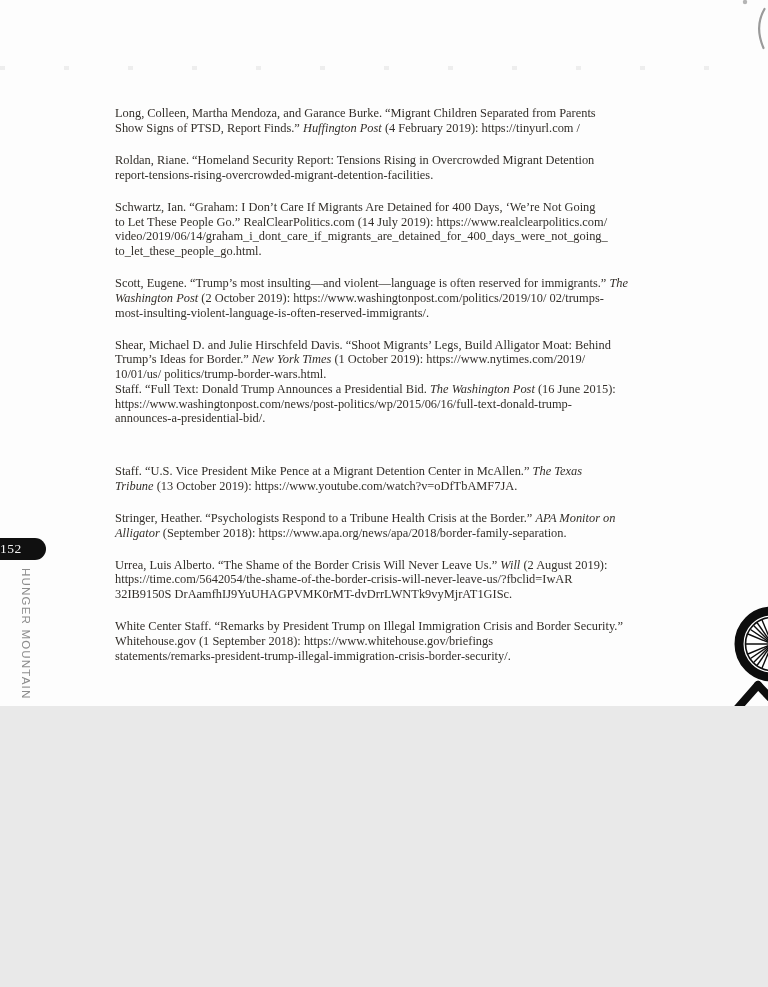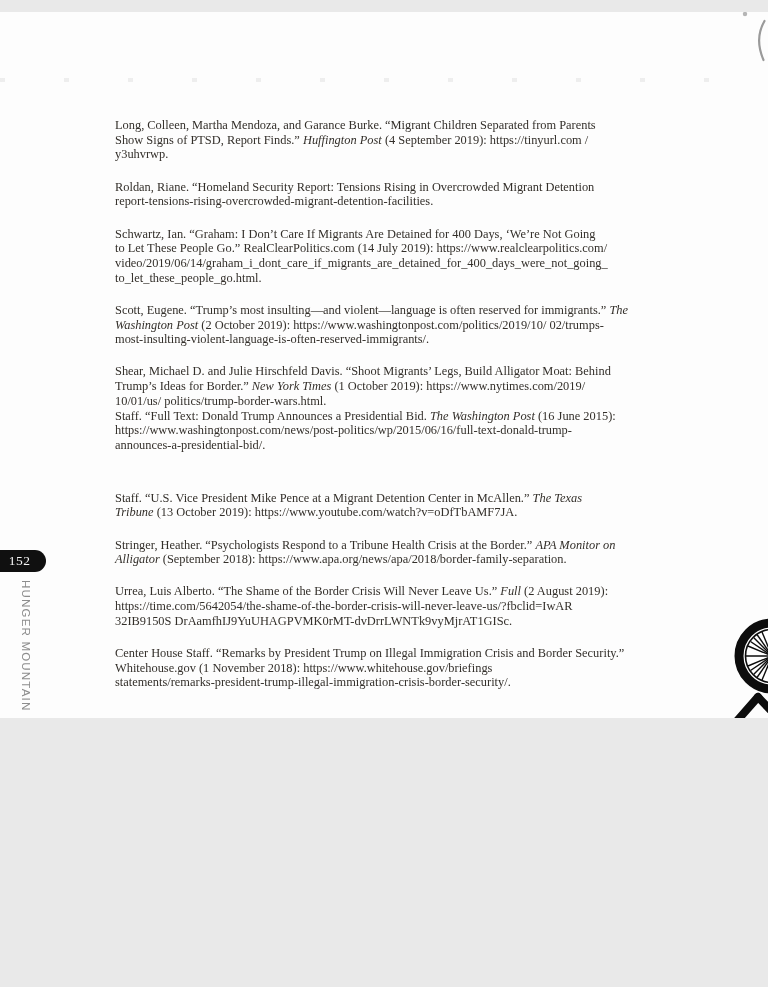--- a/index.html
+++ b/index.html
@@ -2,21 +2,20 @@
 <html><head>
 <meta charset="utf-8">
 <style>
   html,body{margin:0;padding:0;background:#e9e9e9;}
   .page{
     position:relative;
     width:768px;height:706px;
     background:#fdfdfd;
     overflow:hidden;
     font-family:"Liberation Serif", serif;
-    margin-top:12px;
   }
   
   .artifact-row{
     position:absolute;left:0;width:100%;height:4px;
     background:repeating-linear-gradient(90deg,#ebebeb 0 5px,transparent 5px 64px);
     pointer-events:none;
   }
   .artifact-row.top{top:66px;opacity:.85;}
   .artifact-row.bottom{top:883px;opacity:.6;}
 
@@ -32,21 +31,21 @@
   .line em{font-style:italic;}
 
   
   .page-tab{
     position:absolute;left:0;top:538px;width:46px;height:22px;
     background:#101010;
     border-radius:0 11px 11px 0;
     color:#f5f5f5;
     font-family:"Liberation Serif", serif;
     font-size:13.5px;
-    text-align:center;
+    text-align:left;
     line-height:22px;
     padding-right:7px;
     box-sizing:border-box;
     letter-spacing:.5px;
   }
 
   
   .journal-vertical{
     position:absolute;left:20px;top:568px;height:140px;
     writing-mode:vertical-rl;text-orientation:mixed;
@@ -68,22 +67,21 @@
   <div class="artifact-row bottom"></div>
 
   <svg class="corner-mark" width="32" height="56" viewBox="736 0 32 56">
     <circle cx="745" cy="2" r="2.2" fill="#b5b5b5"></circle>
     <path d="M764.5,9 C757.5,21 757,33 763.5,48" fill="none" stroke="#9a9a9a" stroke-width="2.2" stroke-linecap="round"></path>
   </svg>
 
   <div class="content">
       <div class="entry">
         <div class="line"><span>Long, Colleen, Martha Mendoza, and Garance Burke. “Migrant Children Separated from Parents</span></div>
-        <div class="line"><span>Show Signs of PTSD, Report Finds.” </span><em>Huffington Post</em><span> (4 September 2019): https://tinyurl.com /</span></div>
-        <div class="line"><span>y3uhvrwp.</span></div>
+        <div class="line"><span>Show Signs of PTSD, Report Finds.” </span><em>Huffington Post</em><span> (4 February 2019): https://tinyurl.com /</span></div>
       </div>
       <div class="entry">
         <div class="line"><span>Roldan, Riane. “Homeland Security Report: Tensions Rising in Overcrowded Migrant Detention</span></div>
         <div class="line"><span>report-tensions-rising-overcrowded-migrant-detention-facilities.</span></div>
       </div>
       <div class="entry">
         <div class="line"><span>Schwartz, Ian. “Graham: I Don’t Care If Migrants Are Detained for 400 Days, ‘We’re Not Going</span></div>
         <div class="line"><span>to Let These People Go.” RealClearPolitics.com (14 July 2019): https://www.realclearpolitics.com/</span></div>
         <div class="line"><span>video/2019/06/14/graham_i_dont_care_if_migrants_are_detained_for_400_days_were_not_going_</span></div>
         <div class="line"><span>to_let_these_people_go.html.</span></div>
@@ -103,27 +101,27 @@
       </div>
       <div class="entry extra-gap">
         <div class="line"><span>Staff. “U.S. Vice President Mike Pence at a Migrant Detention Center in McAllen.” </span><em>The Texas</em></div>
         <div class="line"><em>Tribune</em><span> (13 October 2019): https://www.youtube.com/watch?v=oDfTbAMF7JA.</span></div>
       </div>
       <div class="entry">
         <div class="line"><span>Stringer, Heather. “Psychologists Respond to a Tribune Health Crisis at the Border.” </span><em>APA Monitor on</em></div>
         <div class="line"><em>Alligator</em><span> (September 2018): https://www.apa.org/news/apa/2018/border-family-separation.</span></div>
       </div>
       <div class="entry">
-        <div class="line"><span>Urrea, Luis Alberto. “The Shame of the Border Crisis Will Never Leave Us.” </span><em>Full</em><span> (2 August 2019):</span></div>
+        <div class="line"><span>Urrea, Luis Alberto. “The Shame of the Border Crisis Will Never Leave Us.” </span><em>Will</em><span> (2 August 2019):</span></div>
         <div class="line"><span>https://time.com/5642054/the-shame-of-the-border-crisis-will-never-leave-us/?fbclid=IwAR</span></div>
         <div class="line"><span>32IB9150S DrAamfhIJ9YuUHAGPVMK0rMT-dvDrrLWNTk9vyMjrAT1GISc.</span></div>
       </div>
       <div class="entry">
-        <div class="line"><span>Center House Staff. “Remarks by President Trump on Illegal Immigration Crisis and Border Security.”</span></div>
-        <div class="line"><span>Whitehouse.gov (1 November 2018): https://www.whitehouse.gov/briefings</span></div>
+        <div class="line"><span>White Center Staff. “Remarks by President Trump on Illegal Immigration Crisis and Border Security.”</span></div>
+        <div class="line"><span>Whitehouse.gov (1 September 2018): https://www.whitehouse.gov/briefings</span></div>
         <div class="line"><span>statements/remarks-president-trump-illegal-immigration-crisis-border-security/.</span></div>
       </div>
     </div>
 
   <div class="page-tab">
     <span>152</span>
   </div>
 
   <div class="journal-vertical">HUNGER MOUNTAIN</div>
 

